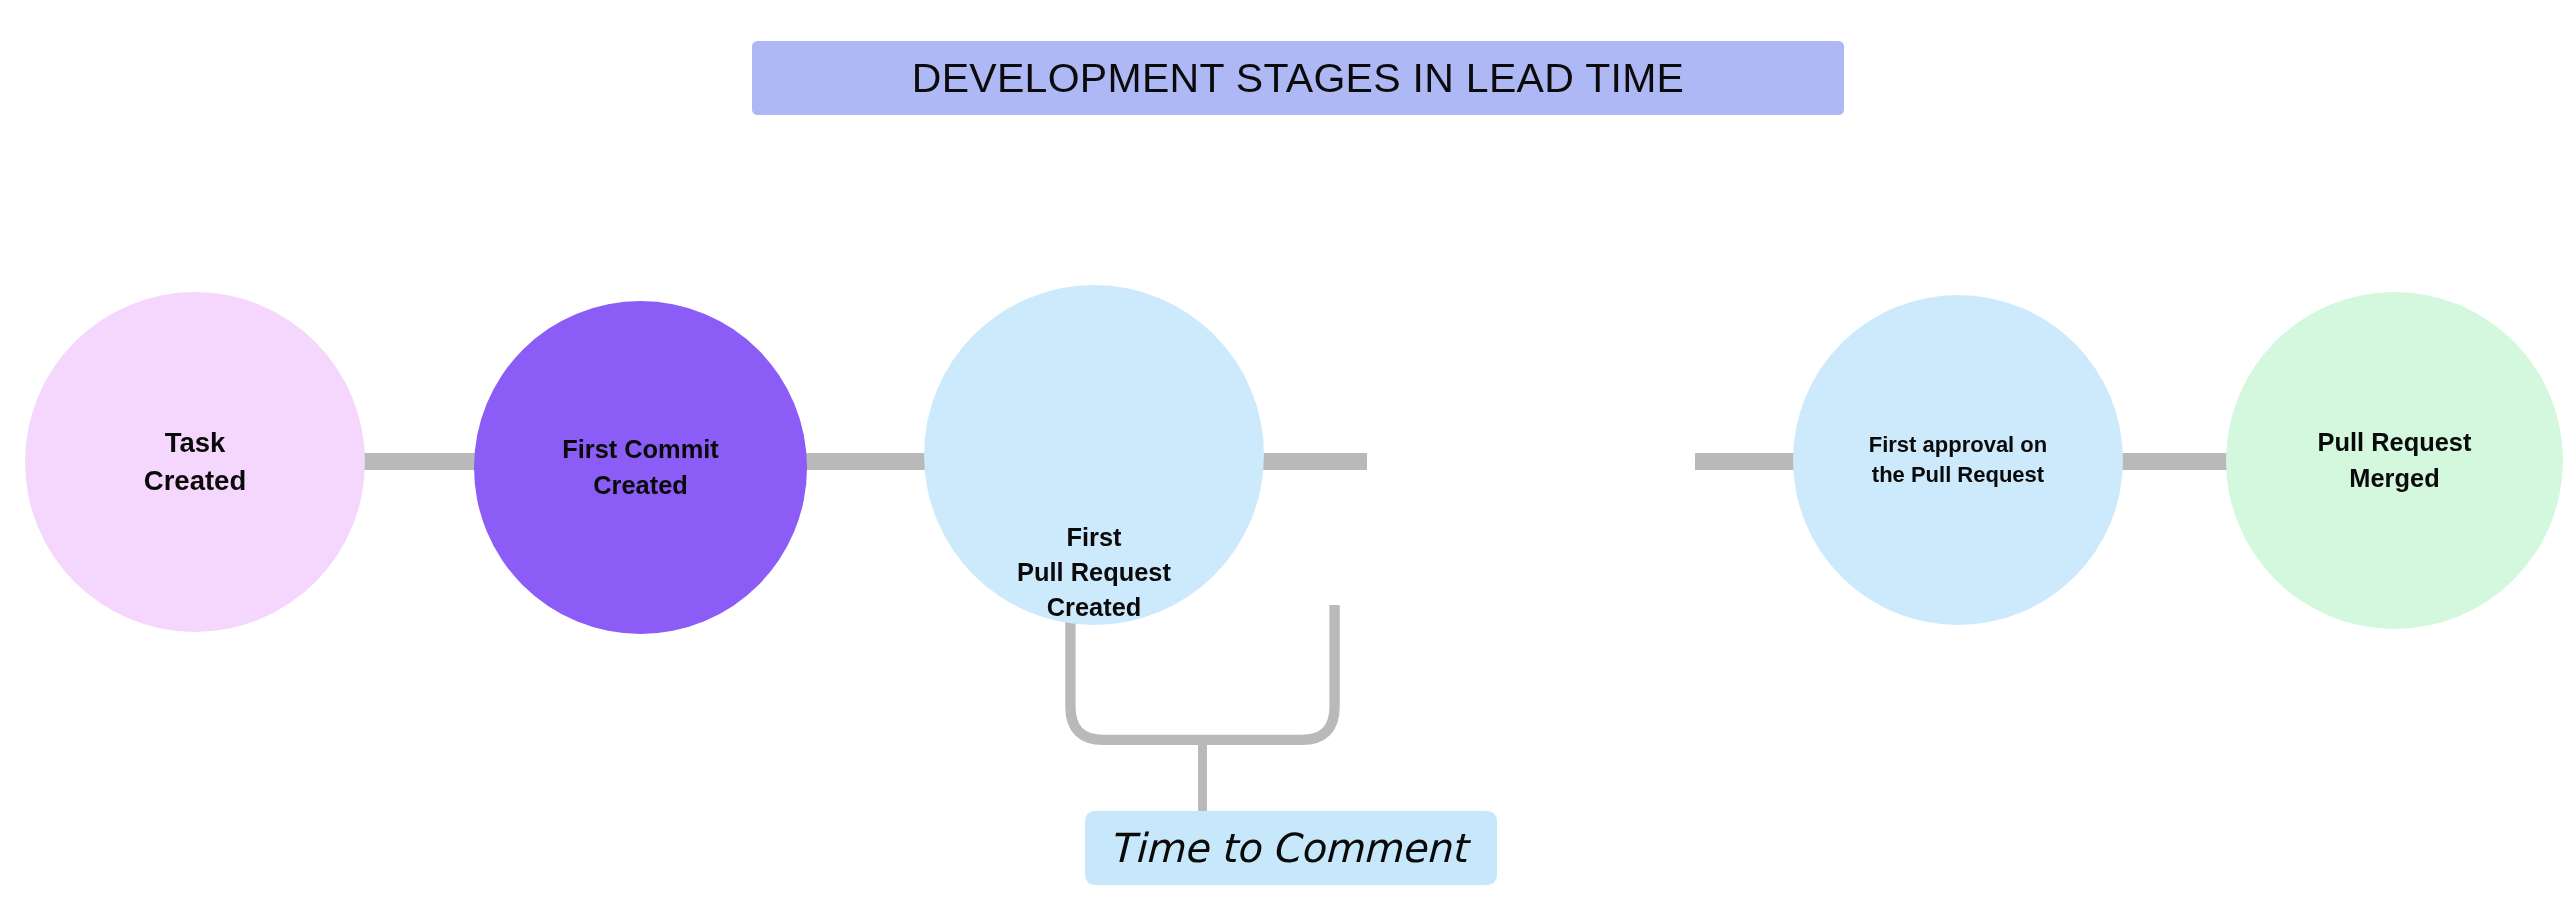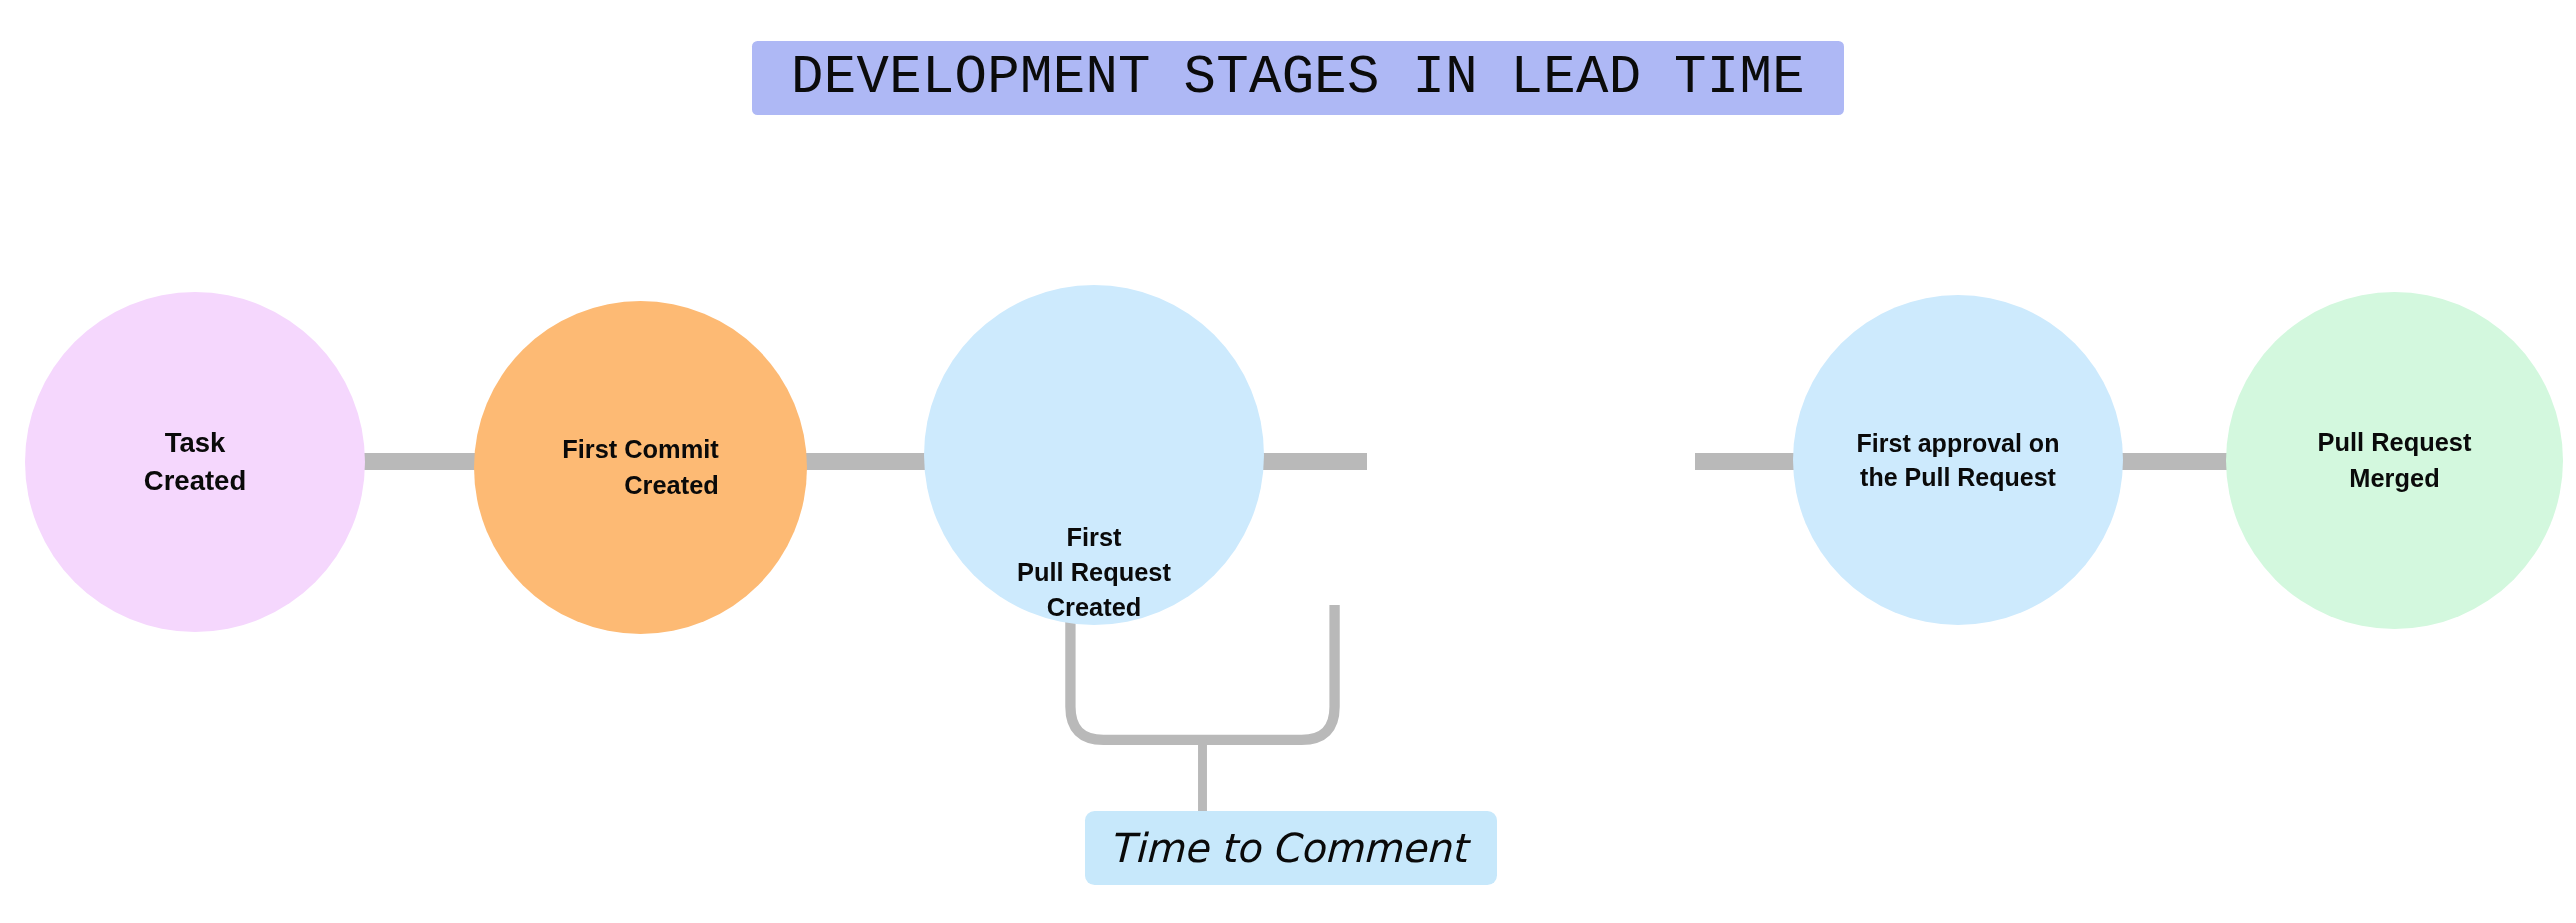--- a/index.html
+++ b/index.html
@@ -29,22 +29,22 @@
     width: 1092px;
     height: 74px;
     background: #aeb8f5;
     border-radius: 5.5px;
     display: flex;
     align-items: center;
     justify-content: center;
     box-sizing: border-box;
   }
   #title-text {
-    font-family: Liberation Mono, monospace;
-    font-size: 54px;
+    font-family: Liberation Sans, sans-serif;
+    font-size: 41px;
     font-weight: 400;
     color: #0b0b0b;
     letter-spacing: 0.3px;
     white-space: nowrap;
     line-height: 1;
   }
 
   
   .node {
     position: absolute;
@@ -123,31 +123,31 @@
   <div class="connector" style="left: 362px; top: 453px; width: 117px; background: rgb(185, 185, 185);"></div>
   <div class="connector" style="left: 802px; top: 453px; width: 125px; background: rgb(185, 185, 185);"></div>
   <div class="connector" style="left: 1258px; top: 453px; width: 109px; background: rgb(185, 185, 185);"></div>
   <div class="connector" style="left: 1695px; top: 453px; width: 102px; background: rgb(185, 185, 185);"></div>
   <div class="connector" style="left: 2117px; top: 453px; width: 111px; background: rgb(185, 185, 185);"></div>
 
   <div class="node" style="left: 25px; top: 292px; width: 340px; height: 340px; background: rgb(245, 215, 253);">
     <span class="node-label" style="font-size: 27.5px;">Task
 Created</span>
   </div>
-  <div class="node" style="left: 474px; top: 301px; width: 333px; height: 333px; background: #fdba74; text-align: right;">
+  <div class="node" style="left: 474px; top: 301px; width: 333px; height: 333px; background: #8b5cf6;">
     <span class="node-label" style="font-size: 25.4px;">First Commit
 Created</span>
   </div>
   <div class="node" style="left: 924px; top: 285px; width: 340px; height: 340px; background: rgb(205, 234, 253); align-items: flex-end;">
     <span class="node-label" style="font-size: 25.4px;">First
 Pull Request
 Created</span>
   </div>
   <div class="node" style="left: 1793px; top: 295px; width: 330px; height: 330px; background: rgb(205, 234, 253);">
-    <span class="node-label" style="font-size: 25px;">First approval on
+    <span class="node-label" style="font-size: 22px;">First approval on
 the Pull Request</span>
   </div>
   <div class="node" style="left: 2226px; top: 292px; width: 337px; height: 337px; background: rgb(211, 248, 222);">
     <span class="node-label" style="font-size: 25.4px;">Pull Request
 Merged</span>
   </div>
 
   <div id="bracket-group">
     <svg width="289" height="227" viewBox="0 0 420 330" fill="none" xmlns="http://www.w3.org/2000/svg">
       <path d="M 18 0 L 18 148 Q 18 196 66 196 L 354 196 Q 402 196 402 148 L 402 0" stroke="#b9b9b9" stroke-width="15" fill="none"></path>

